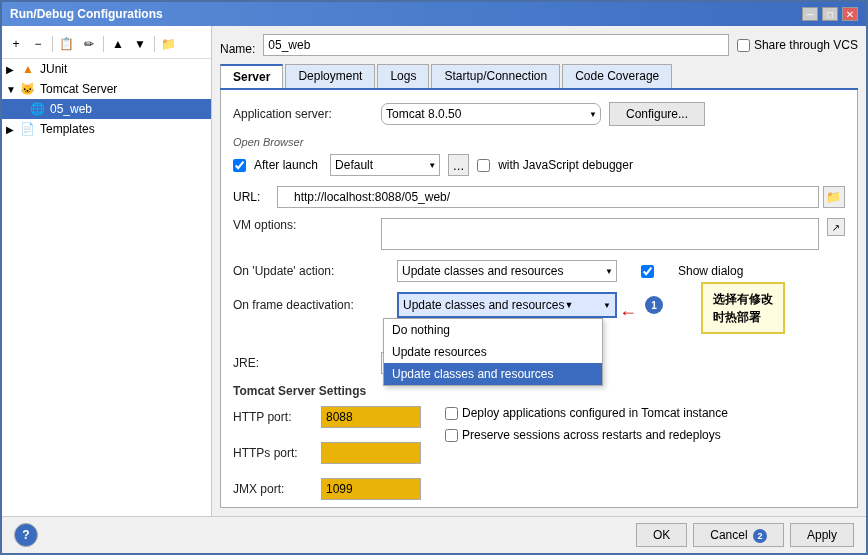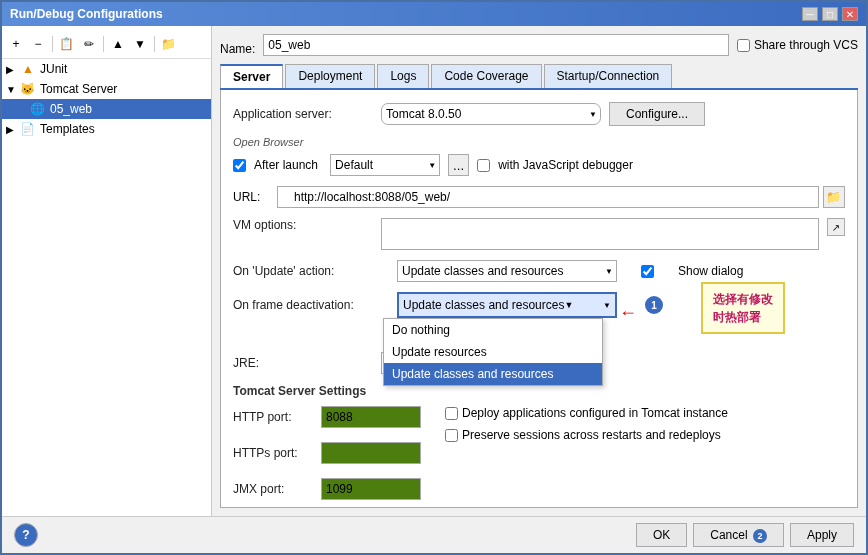--- a/index.html
+++ b/index.html
@@ -64,21 +64,21 @@
     .dropdown-popup { position: absolute; background: white; border: 1px solid #aaa; z-index: 100; min-width: 220px; box-shadow: 2px 2px 5px rgba(0,0,0,0.2); }
     .dropdown-popup-item { padding: 4px 8px; font-size: 12px; cursor: pointer; }
     .dropdown-popup-item.highlighted { background: #3a6bbf; color: white; }
 
     
     .jre-row { display: flex; align-items: center; gap: 8px; margin-bottom: 10px; }
 
     
     .settings-section { margin-top: 8px; }
     .settings-title { font-size: 12px; font-weight: bold; color: #333; margin-bottom: 8px; }
-    .port-input { height: 22px; border: 1px solid #aaa; padding: 2px 4px; font-size: 12px; background: #4d7c0f; width: 100px; }
+    .port-input { height: 22px; border: 1px solid #aaa; padding: 2px 4px; font-size: 12px; background: #eab308; width: 100px; }
     .checkbox-label { display: flex; align-items: center; gap: 4px; font-size: 12px; }
 
     
     .bottom-bar { display: flex; align-items: center; justify-content: flex-end; padding: 6px 12px; gap: 6px; background: #f0f0f0; border-top: 1px solid #ccc; }
     .bottom-btn { height: 24px; padding: 0 16px; border: 1px solid #aaa; background: #e8e8e8; font-size: 12px; cursor: pointer; }
     .help-btn { width: 24px; height: 24px; border-radius: 50%; border: 1px solid #aaa; background: #3a6bbf; color: white; font-size: 12px; font-weight: bold; cursor: pointer; display: flex; align-items: center; justify-content: center; }
   </style>
 </head>
 <body>
 
@@ -141,22 +141,22 @@
         <div class="share-check">
           <input type="checkbox" style="">
           <span>Share through VCS</span>
         </div>
       </div>
 
       <div class="tabs">
         <div class="tab active">Server</div>
         <div class="tab">Deployment</div>
         <div class="tab">Logs</div>
+        <div class="tab">Startup/Connection</div>
         <div class="tab">Code Coverage</div>
-        <div class="tab">Startup/Connection</div>
       </div>
 
       <div class="tab-content">
 
         <div class="field-row">
           <span class="field-label">Application server:</span>
           <div class="update-dropdown-wrapper" style="min-width:220px;">
             <select class="update-dropdown" style="min-width:220px;border-radius:7px;">
               <option>Tomcat 8.0.50</option>
             </select>
@@ -214,21 +214,21 @@
 
             <div style="margin-left:4px;display:flex;align-items:center;justify-content:center;width:18px;height:18px;background:#3a6bbf;color:white;border-radius:50%;font-size:10px;font-weight:bold;">1</div>
           </div>
 
           <div class="dropdown-popup" style="left:150px;top:26px;">
             <div class="dropdown-popup-item">Do nothing</div>
             <div class="dropdown-popup-item">Update resources</div>
             <div class="dropdown-popup-item highlighted">Update classes and resources</div>
           </div>
 
-          <div style="position:absolute;right:60px;top:-10px;background:#fffde0;border:2px solid #e0c840;padding:6px 10px;font-size:12px;color:#be185d;font-weight:bold;z-index:200;white-space:nowrap;line-height:1.5;">
+          <div style="position:absolute;right:60px;top:-10px;background:#fffde0;border:2px solid #e0c840;padding:6px 10px;font-size:12px;color:#000000;font-weight:bold;z-index:200;white-space:nowrap;line-height:1.5;">
             选择有修改<br>时热部署
           </div>
 
           <div style="position:absolute;right:208px;top:8px;font-size:18px;color:#cc0000;z-index:201;">←</div>
         </div>
 
         <div class="jre-row" style="margin-top:34px;">
           <span class="field-label">JRE:</span>
           <div class="update-dropdown-wrapper" style="min-width:180px;">
             <select class="update-dropdown" style="min-width:180px;">

